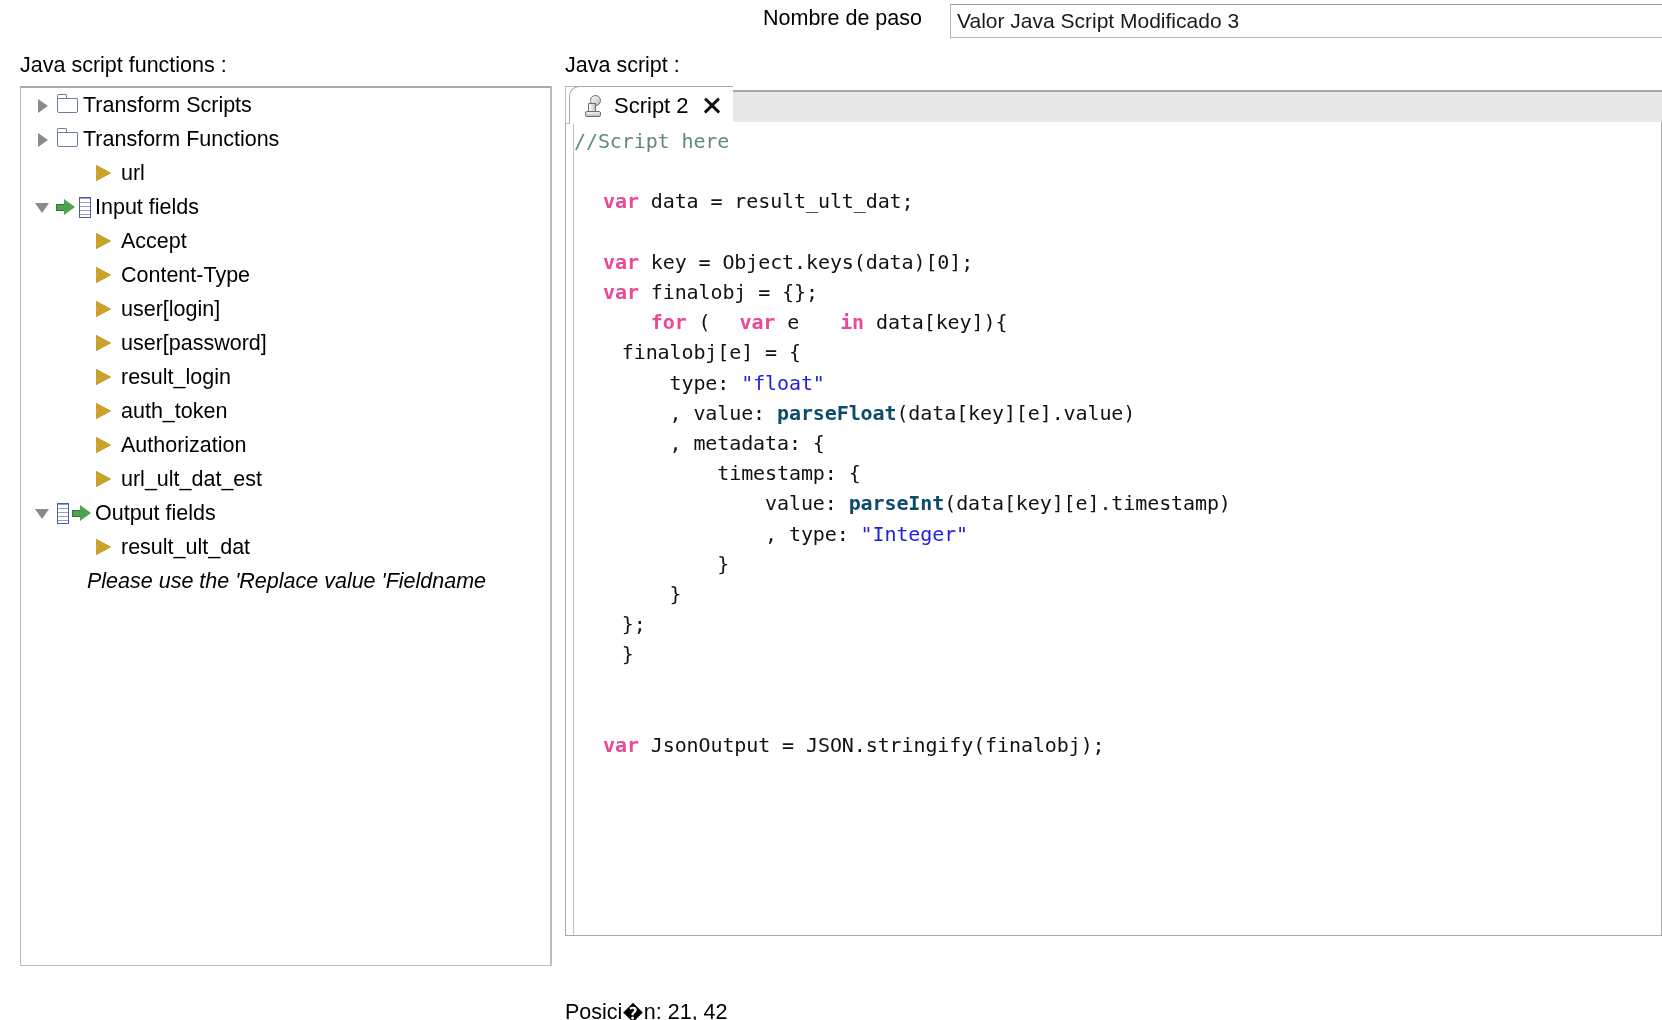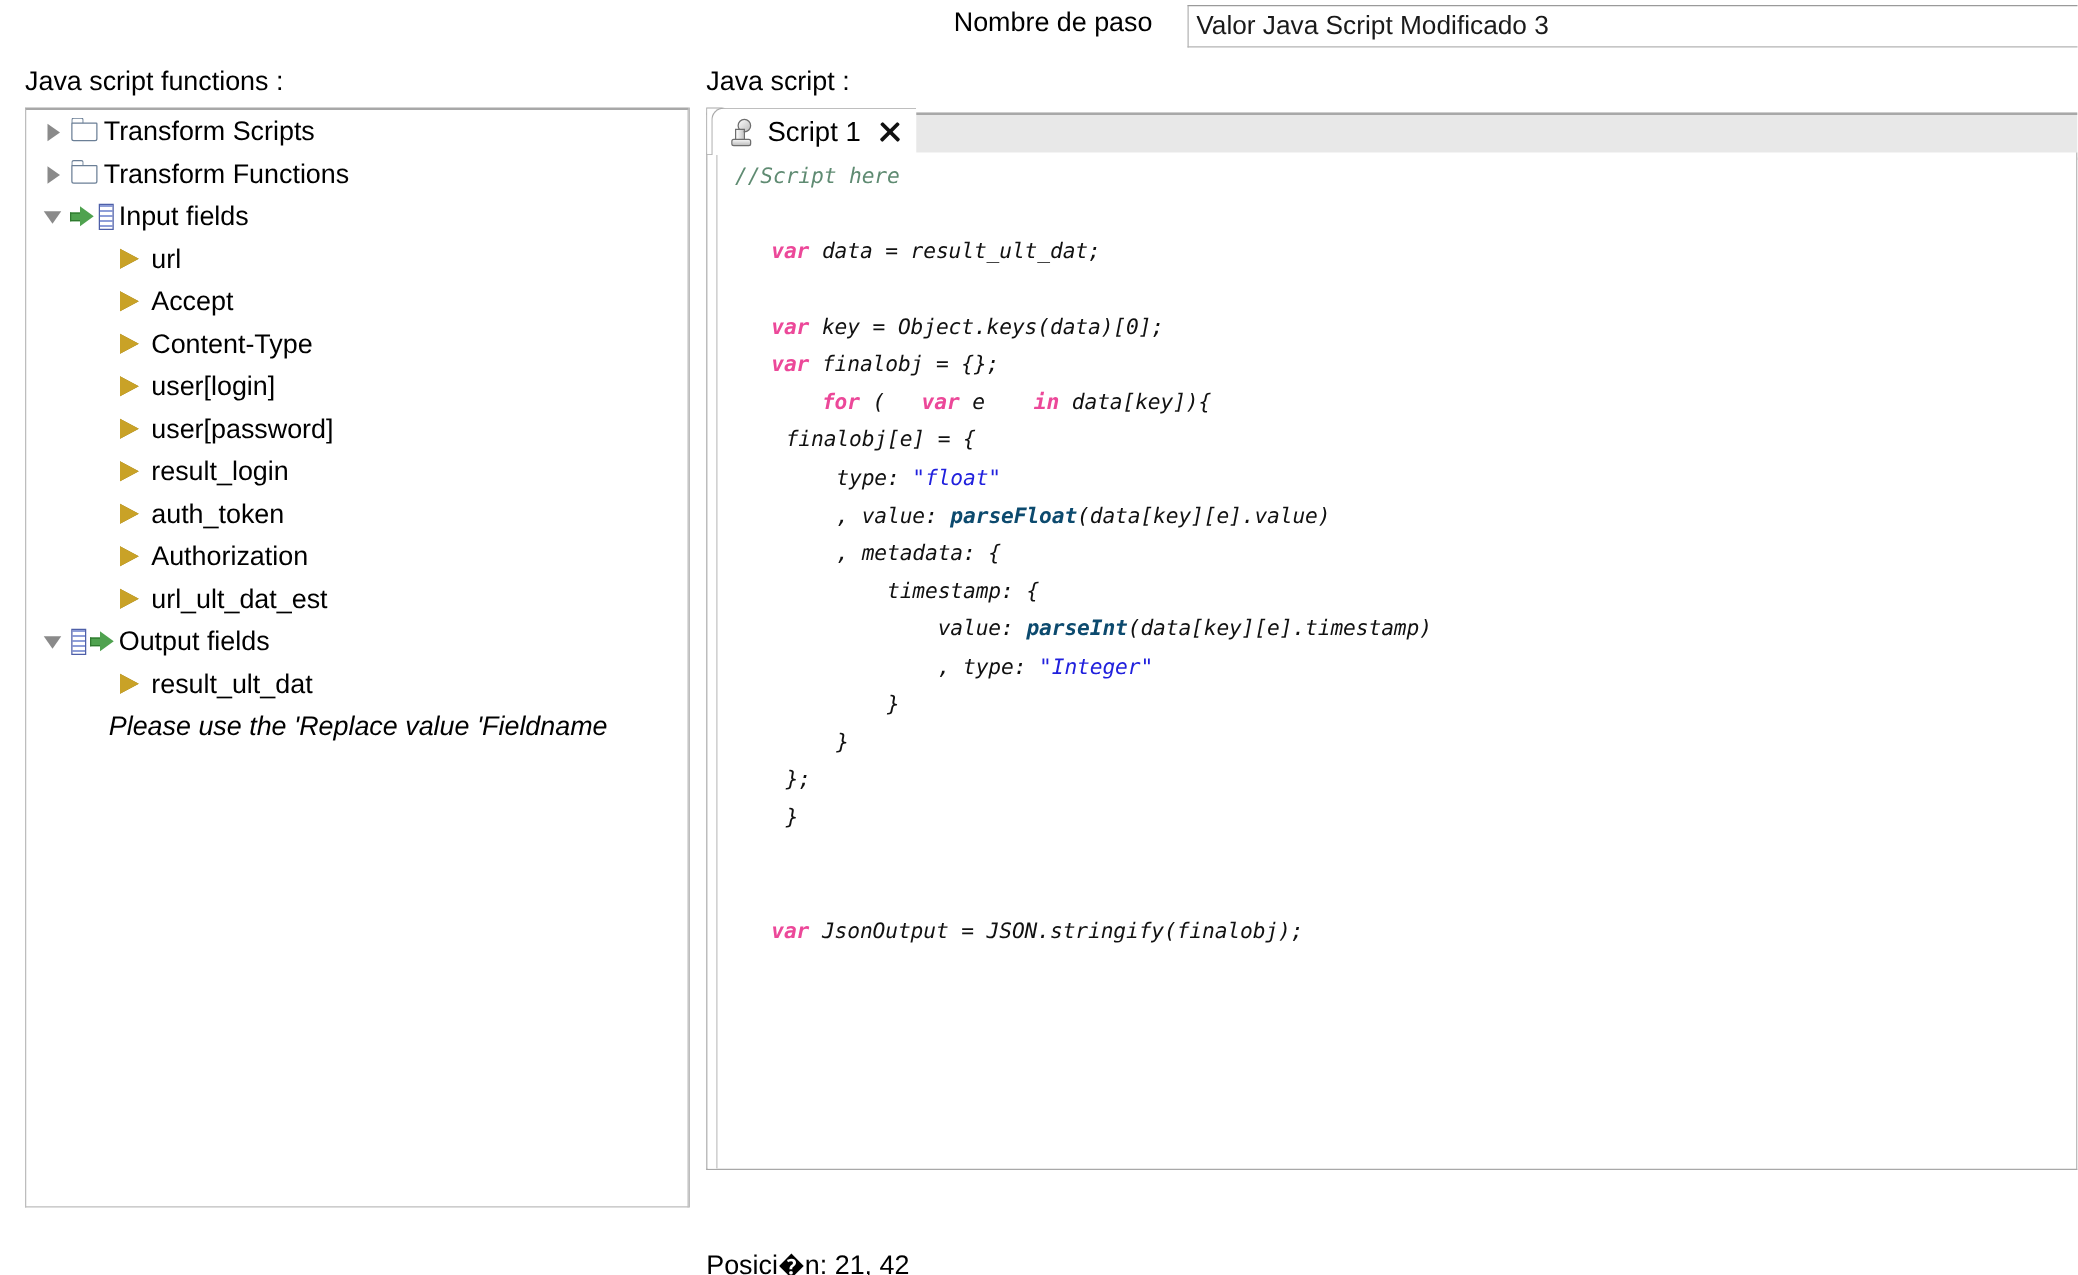--- a/index.html
+++ b/index.html
@@ -306,30 +306,29 @@
   }
   #code-gutter {
     position: absolute;
     left: 0; top: 0;
     width: 7px; height: 100%;
     border-right: 1px solid #c3c3c3;
     background: #ffffff;
   }
   #code-text {
     position: absolute;
-    left: 22px;
+    left: 8px;
     top: 4px;
     right: 0;
     font-family: "DejaVu Sans Mono", monospace;
-    font-size: 17px;
+    font-size: 20px;
     line-height: 30.2px;
     white-space: pre;
     color: #111111;
     letter-spacing: -0.1px;
-    font-style: italic;
   }
   .tok-kw   { color: #ec4899; font-weight: bold; padding-left: 29px; }
   .tok-fn   { color: #0c4a6e; font-weight: bold; }
   .tok-str  { color: #2020dd; }
   .tok-cmt  { color: #5f8b72; }
 
   
   #status-line {
     position: absolute;
     left: 565px;
@@ -371,36 +370,36 @@
         <span class="tree-label">Transform Scripts</span>
       </div>
       <div class="tree-row level0">
         <span class="twisty closed"></span>
         <span class="ico ico-folder">
           <span class="ftab"></span>
           <span class="fbody"></span>
         </span>
         <span class="tree-label">Transform Functions</span>
       </div>
+      <div class="tree-row level1">
+        <span class="ico ico-leaf">
+          <span class="lf"></span>
+        </span>
+        <span class="tree-label">url</span>
+      </div>
       <div class="tree-row level0">
         <span class="twisty open"></span>
         <span class="ico ico-arrow">
           <span class="shaft"></span>
           <span class="head"></span>
         </span>
         <span class="ico ico-doc">
           <span class="dbody"></span>
         </span>
         <span class="tree-label">Input fields</span>
-      </div>
-      <div class="tree-row level1">
-        <span class="ico ico-leaf">
-          <span class="lf"></span>
-        </span>
-        <span class="tree-label">url</span>
       </div>
       <div class="tree-row level1">
         <span class="ico ico-leaf">
           <span class="lf"></span>
         </span>
         <span class="tree-label">Accept</span>
       </div>
       <div class="tree-row level1">
         <span class="ico ico-leaf">
           <span class="lf"></span>
@@ -471,21 +470,21 @@
     <div class="strip-fill"></div>
     <svg id="tab-slope" viewBox="0 0 60 38" preserveAspectRatio="none">
       <path d="M0,0 L10,0 C26,0 24,36 46,36 L60,36 L60,38 L0,38 Z" fill="#ffffff" stroke="#a8a8a8" stroke-width="1.4"></path>
     </svg>
     <div id="script-tab">
       <span class="tab-icon">
         <span class="js-top"></span>
         <span class="js-stem"></span>
         <span class="js-foot"></span>
       </span>
-      <span id="tab-title">Script 1</span>
+      <span id="tab-title">Script 2</span>
       <span id="tab-close"></span>
     </div>
   </div>
 
   <div id="code-area">
     <div id="code-gutter"></div>
     <div id="code-text"><div><span class="tok-cmt">//Script here</span></div><div>&nbsp;</div><div><span class="tok-kw">var</span><span> data = result_ult_dat;</span></div><div>&nbsp;</div><div><span class="tok-kw">var</span><span> key = Object.keys(data)[0];</span></div><div><span class="tok-kw">var</span><span> finalobj = {};</span></div><div><span>    </span><span class="tok-kw">for</span><span> (</span><span class="tok-kw">var</span><span> e </span><span class="tok-kw">in</span><span> data[key]){</span></div><div><span>    finalobj[e] = {</span></div><div><span>        type: </span><span class="tok-str">"float"</span></div><div><span>        , value: </span><span class="tok-fn">parseFloat</span><span>(data[key][e].value)</span></div><div><span>        , metadata: {</span></div><div><span>            timestamp: {</span></div><div><span>                value: </span><span class="tok-fn">parseInt</span><span>(data[key][e].timestamp)</span></div><div><span>                , type: </span><span class="tok-str">"Integer"</span></div><div><span>            }</span></div><div><span>        }</span></div><div><span>    };</span></div><div><span>    }</span></div><div>&nbsp;</div><div>&nbsp;</div><div><span class="tok-kw">var</span><span> JsonOutput = JSON.stringify(finalobj);</span></div></div>
   </div>
 </div>
 

